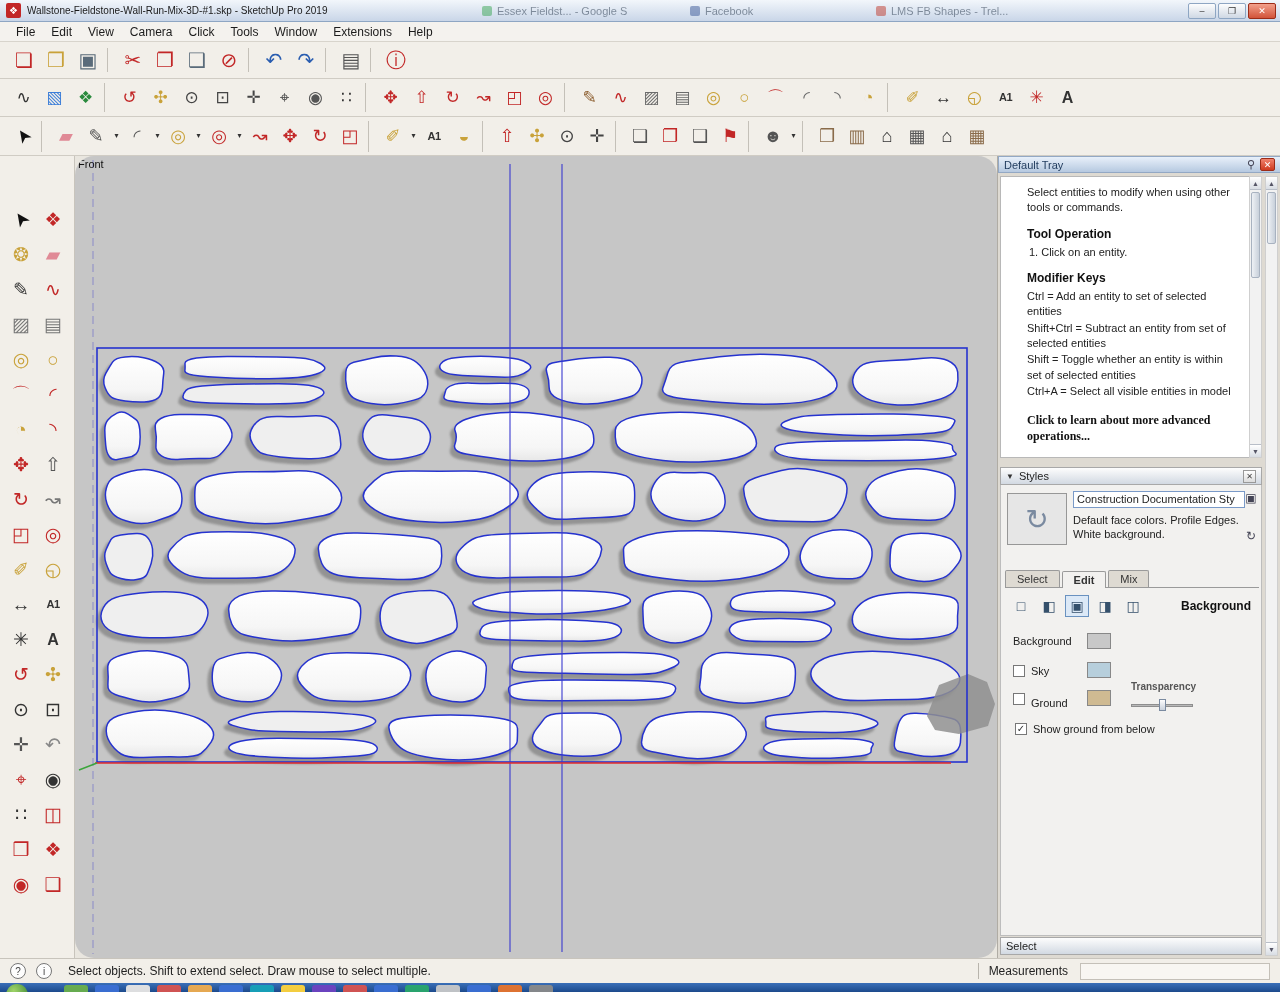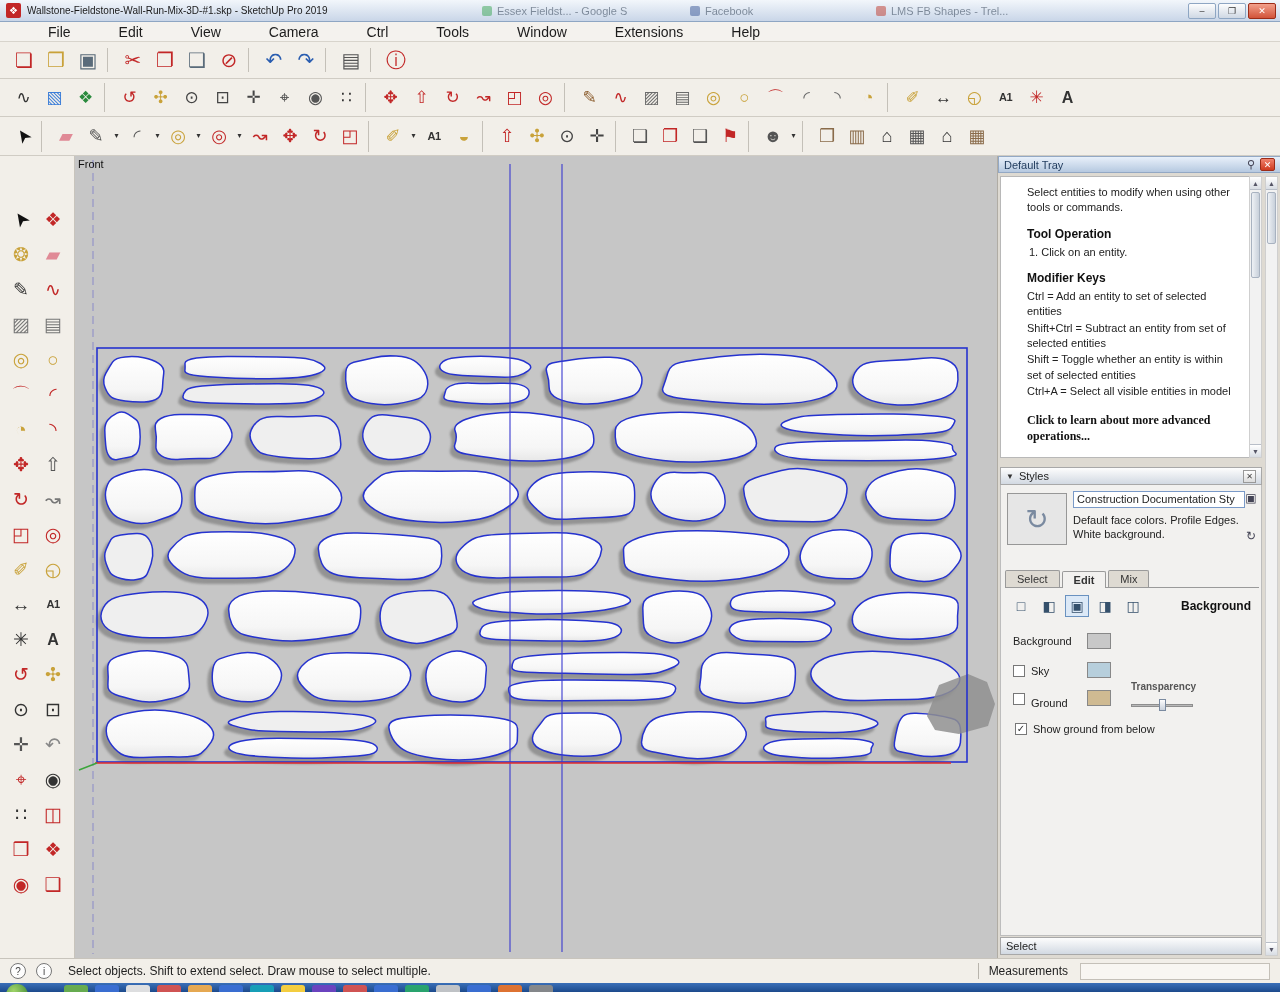--- a/index.html
+++ b/index.html
@@ -22,21 +22,21 @@
   .ghost .fav{width:10px;height:10px;border-radius:2px;display:inline-block;}
   .winbtns{position:absolute;right:4px;top:3px;display:flex;gap:2px;}
   .winbtn{width:28px;height:16px;display:flex;align-items:center;justify-content:center;
     font-size:9px;background:linear-gradient(#fdfdfd,#cfd8e4);border:1px solid #8ea6c3;
     border-radius:2px;color:#333;}
   .winbtn.close{background:linear-gradient(#f2a08c,#d2533a);color:#fff;border-color:#9c2c18;}
 
   
   .menubar{position:absolute;left:0;top:22px;width:1280px;height:20px;background:#f4f2ee;
     border-bottom:1px solid #d8d4cc;display:flex;align-items:center;padding-left:8px;}
-  .menu-item{padding:2px 8px;font-size:14px;margin-left:32px;}
+  .menu-item{padding:2px 8px;font-size:12px;}
 
   
   .toolbar{position:absolute;left:0;width:1280px;background:#f2efe9;
     border-bottom:1px solid #d0ccc4;display:flex;align-items:center;padding-left:8px;}
   #tb1{top:42px;height:37px;}
   #tb2{top:79px;height:38px;}
   #tb3{top:117px;height:39px;}
   .tbico{width:32px;height:32px;display:flex;align-items:center;justify-content:center;
     font-size:20px;line-height:1;color:#444;flex:none;}
   #tb2 .tbico{width:31px;height:29px;font-size:17px;}
@@ -49,21 +49,21 @@
   [data-name="select"]{transform:rotate(-125deg);}
 
   
   .lefttools{position:absolute;left:0;top:156px;width:75px;height:802px;background:#f2efe9;
     border-right:1px solid #c8c4bc;display:flex;flex-wrap:wrap;align-content:flex-start;
     padding:46px 2px 0 5px;}
   .lefttools .tbico{width:32px;height:35px;font-size:19px;}
 
   
   .viewport{position:absolute;left:75px;top:156px;width:922px;height:802px;
-    background:#c6c6c6;overflow:hidden;}
+    background:#c6c6c6;overflow:hidden;border-radius:19px;}
   .view-label{position:absolute;left:3px;top:2px;font-size:11px;color:#111;}
   #wall-svg{position:absolute;left:0;top:0;}
   path.stone{stroke:#2633cf;stroke-width:1.5;
     filter:drop-shadow(-4px 5px 1px rgba(105,105,105,.55));}
 
   
   .tray{position:absolute;left:997px;top:156px;width:283px;height:802px;
     background:#dedad2;border-left:1px solid #b0aca4;}
   .tray-header{position:absolute;left:0;top:0;width:283px;height:17px;
     background:linear-gradient(#e8f0fa,#b6c9e0);border:1px solid #93a8c4;
@@ -177,21 +177,21 @@
     <span class="winbtn close" data-name="close-button">✕</span>
   </div>
 </div>
 
 <div class="menubar" data-name="menubar">
 
 <span class="menu-item" data-name="menu-file">File</span>
     <span class="menu-item" data-name="menu-edit">Edit</span>
     <span class="menu-item" data-name="menu-view">View</span>
     <span class="menu-item" data-name="menu-camera">Camera</span>
-    <span class="menu-item" data-name="menu-draw">Ctrl</span>
+    <span class="menu-item" data-name="menu-draw">Click</span>
     <span class="menu-item" data-name="menu-tools">Tools</span>
     <span class="menu-item" data-name="menu-window">Window</span>
     <span class="menu-item" data-name="menu-extensions">Extensions</span>
     <span class="menu-item" data-name="menu-help">Help</span>
   </div>
 
 <div class="toolbar" id="tb1" data-name="standard-toolbar">
 
 <span class="tbico" data-name="new-file" style="color: rgb(194, 39, 39);">❏</span>
     <span class="tbico" data-name="open-file" style="color: rgb(201, 162, 58);">❒</span>

